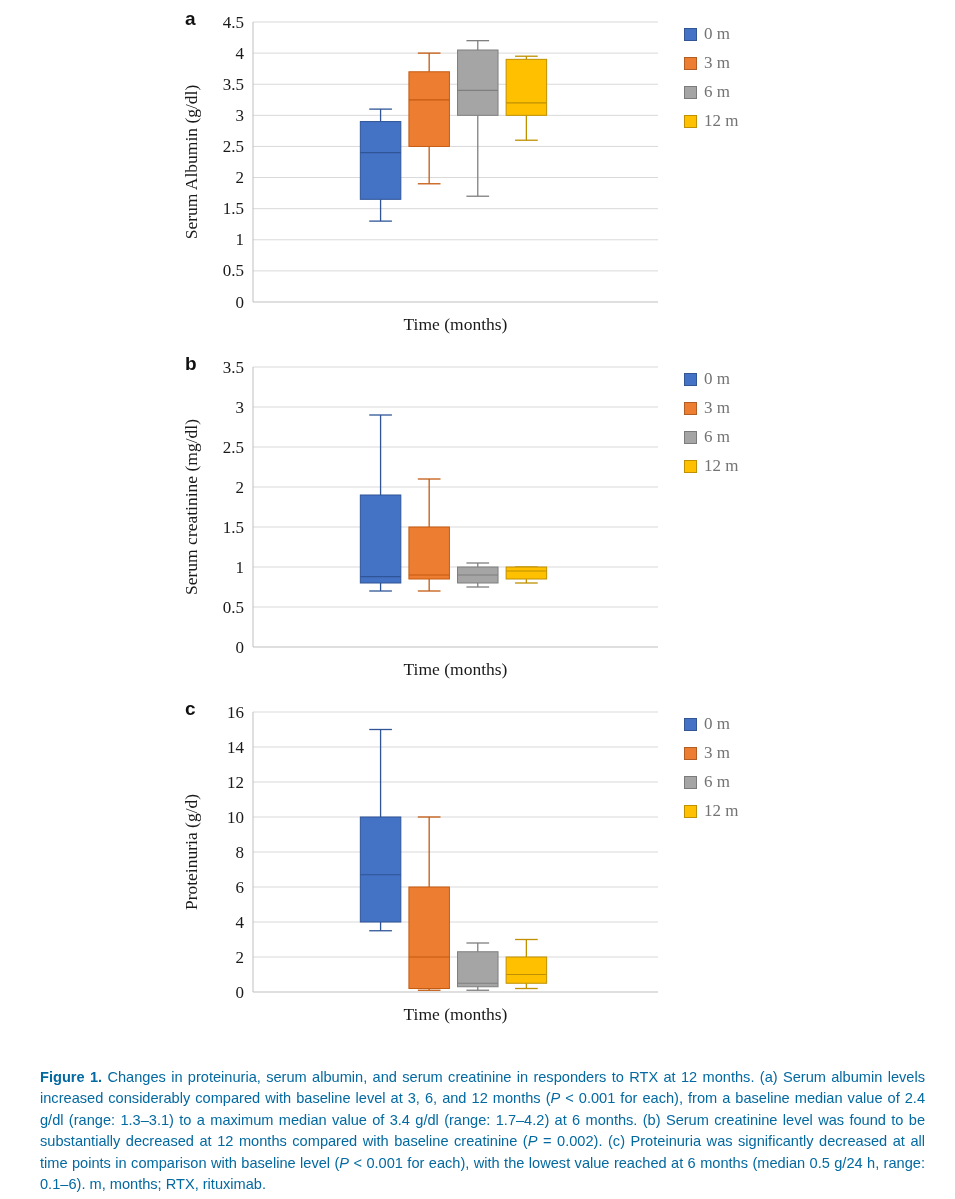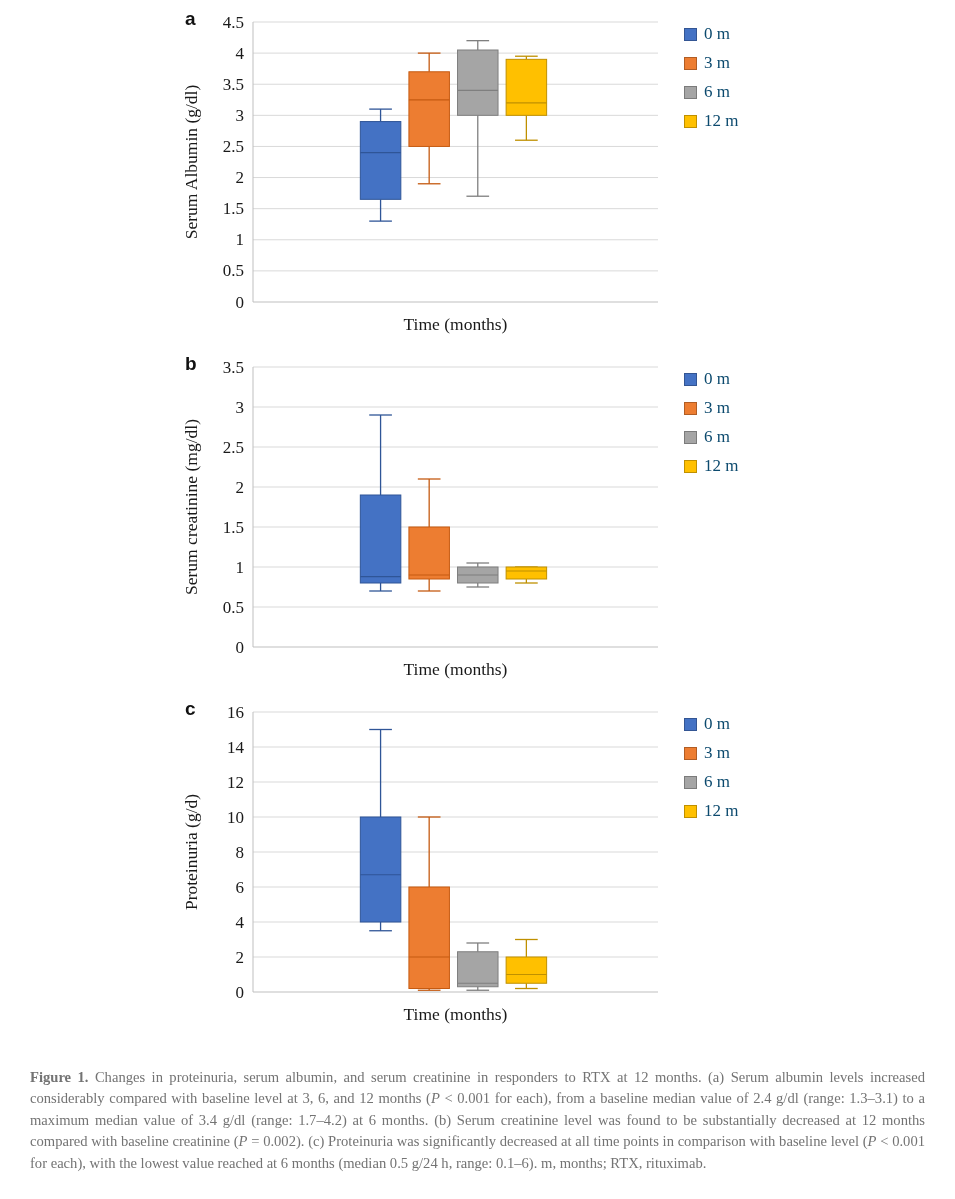--- a/index.html
+++ b/index.html
@@ -4,25 +4,25 @@
 <style>
   html,body{margin:0;padding:0;background:#ffffff;}
   body{width:955px;font-family:"Liberation Serif",serif;color:#111;}
   .page{width:955px;min-height:1199px;background:#fff;box-sizing:border-box;padding-top:8px;}
   .panel{position:relative;margin-left:163px;height:345px;}
   .panel-letter{position:absolute;left:22px;top:0;font-family:"Liberation Sans",sans-serif;font-weight:700;font-size:19px;color:#111;}
   .chart-row{display:flex;align-items:flex-start;}
   .legend{margin-top:16px;margin-left:16px;display:flex;flex-direction:column;gap:9px;}
   .legend-item{display:flex;align-items:center;}
   .swatch{width:13px;height:13px;display:inline-block;border:1px solid rgba(0,0,0,0.25);box-sizing:border-box;}
-  .legend-label{margin-left:7px;font-size:17px;color:#0c4a6e;}
+  .legend-label{margin-left:7px;font-size:17px;color:#737373;}
   svg.boxchart{display:block;}
   svg text.tick{font-family:"Liberation Serif",serif;font-size:17px;fill:#1a1a1a;}
   svg text.axis-title{font-family:"Liberation Serif",serif;font-size:17.5px;fill:#1a1a1a;}
-  .caption{margin:24px 30px 0 30px;font-family:Liberation Serif, serif;font-size:14.6px;line-height:1.47;color:#737373;text-align:justify;}
+  .caption{margin:24px 30px 0 40px;font-family:Liberation Sans, sans-serif;font-size:14.6px;line-height:1.47;color:#0369a1;text-align:justify;}
 </style>
 </head>
 <body>
 
 <div class="page">
 
   <div class="panel">
     <span class="panel-letter">a</span>
     <div class="chart-row">
       <svg class="boxchart" viewBox="0 0 505 334" width="505" height="334">

